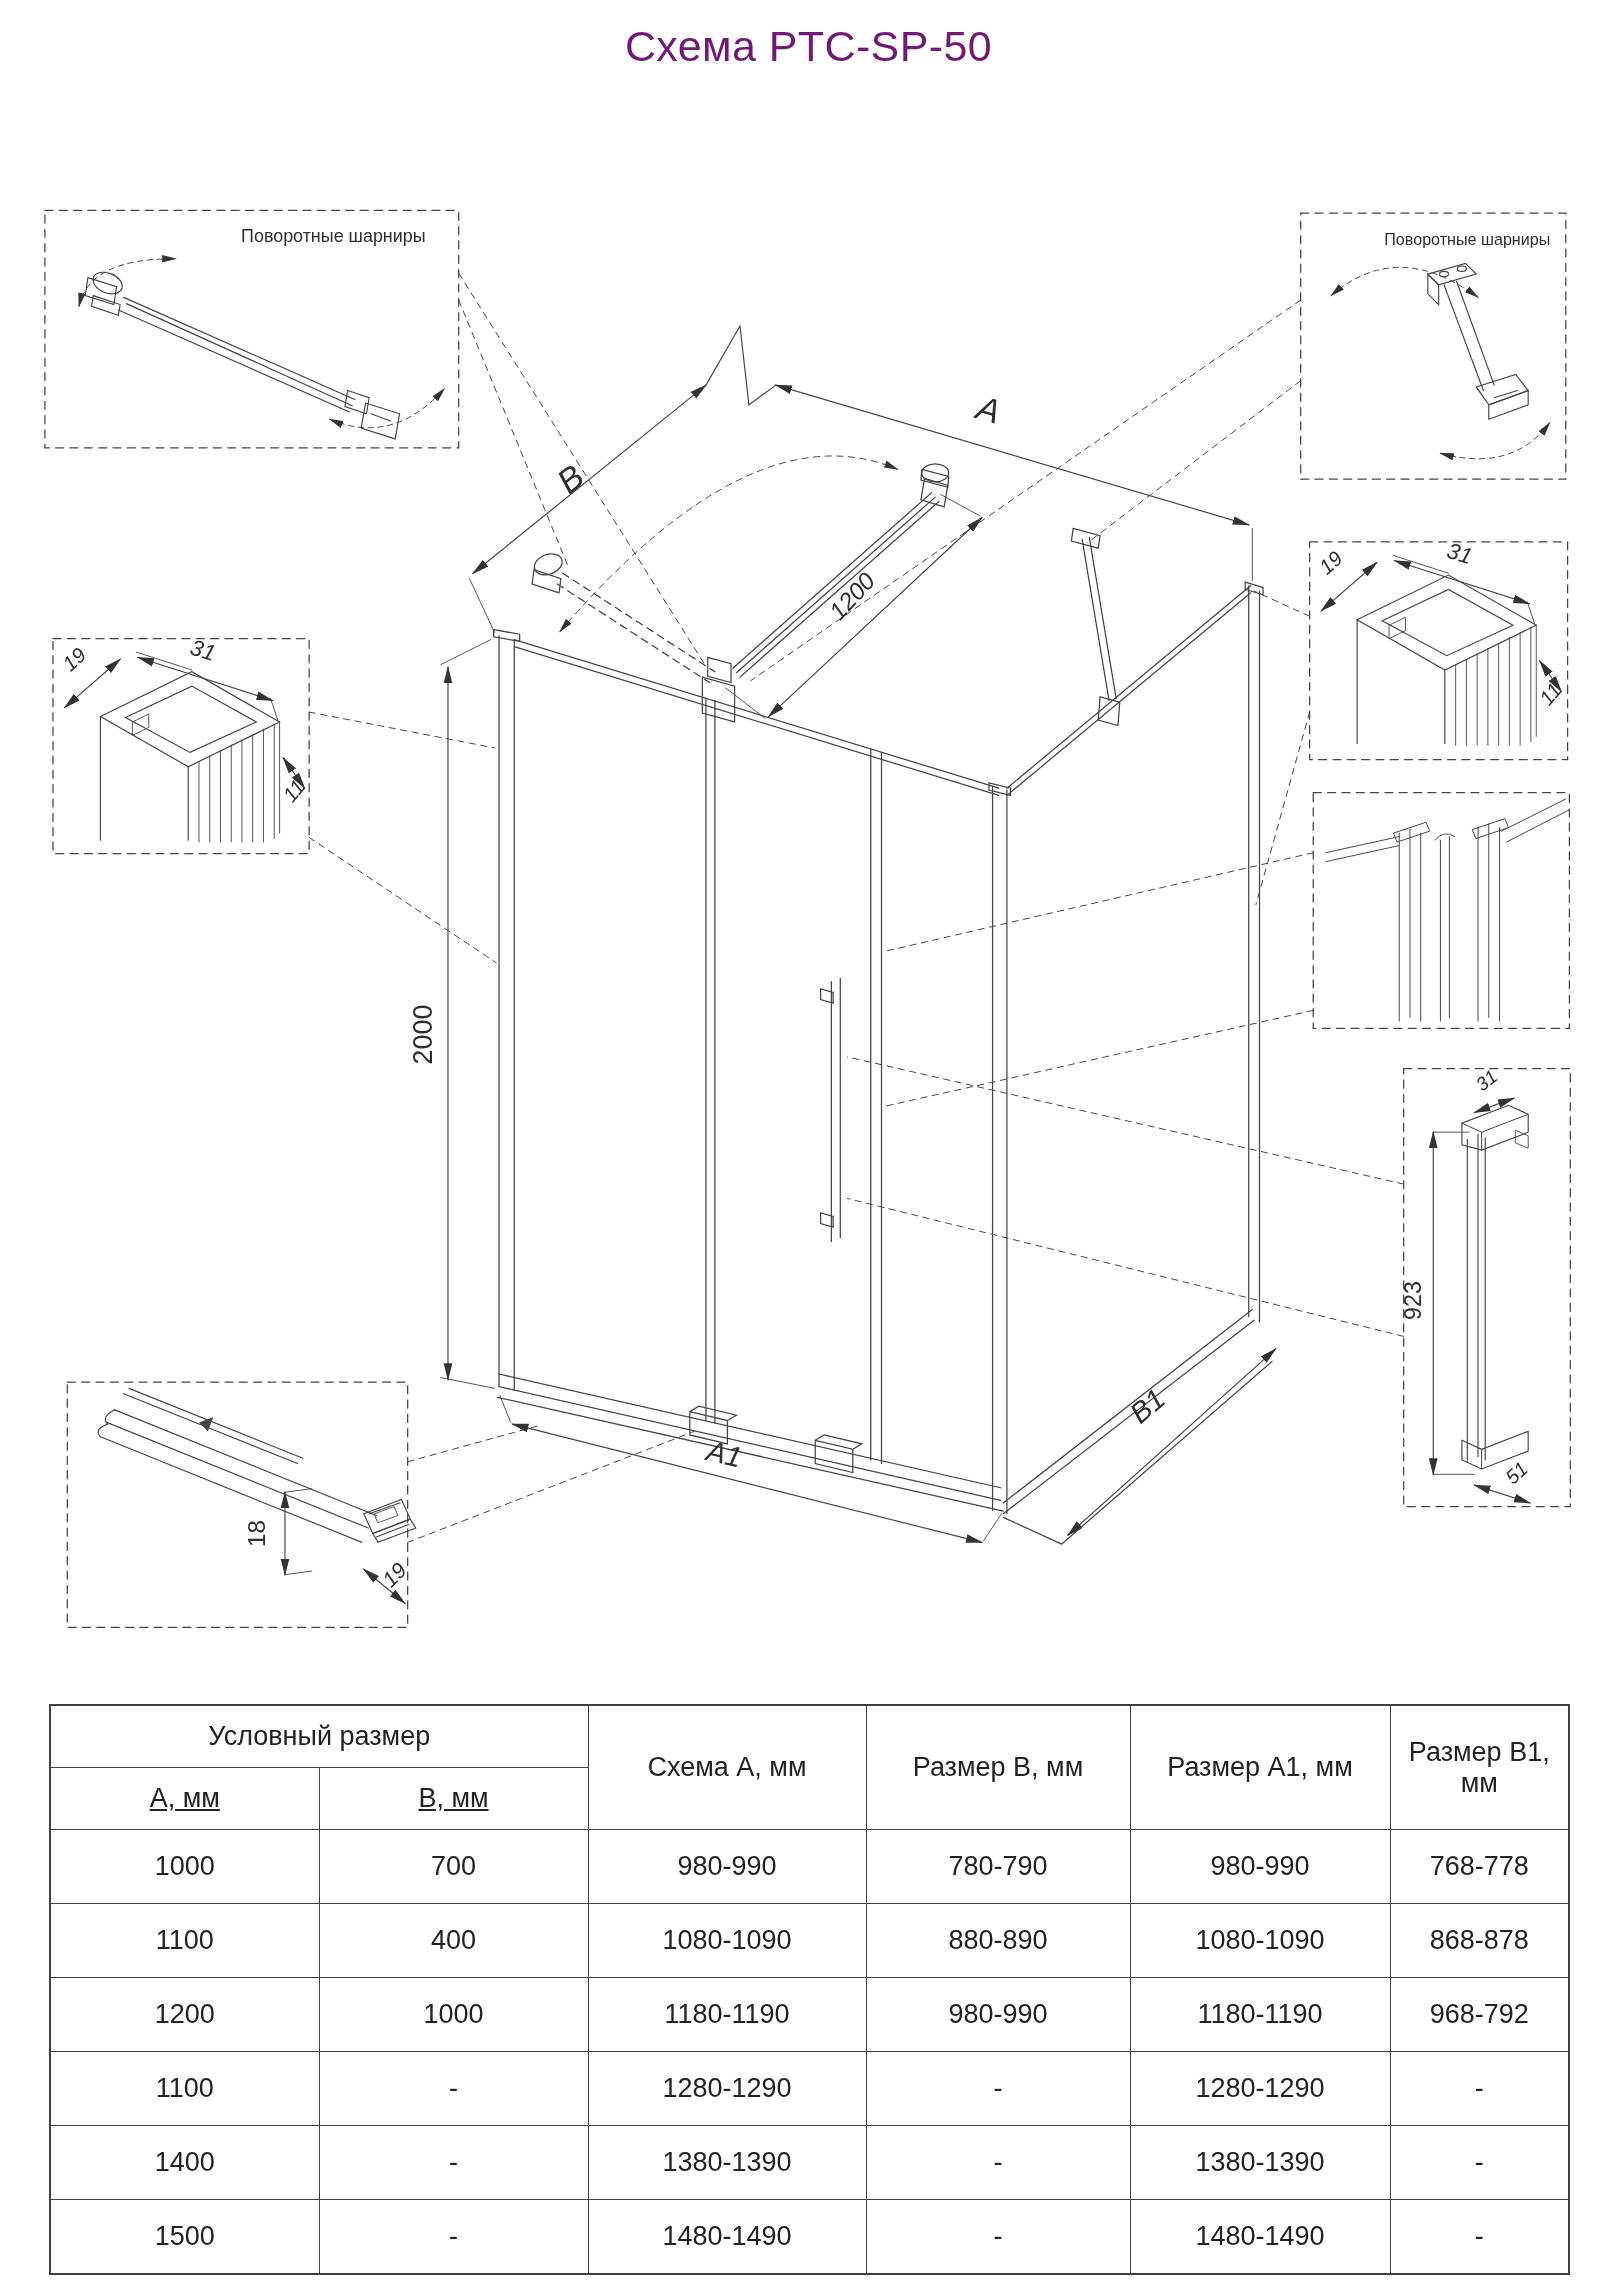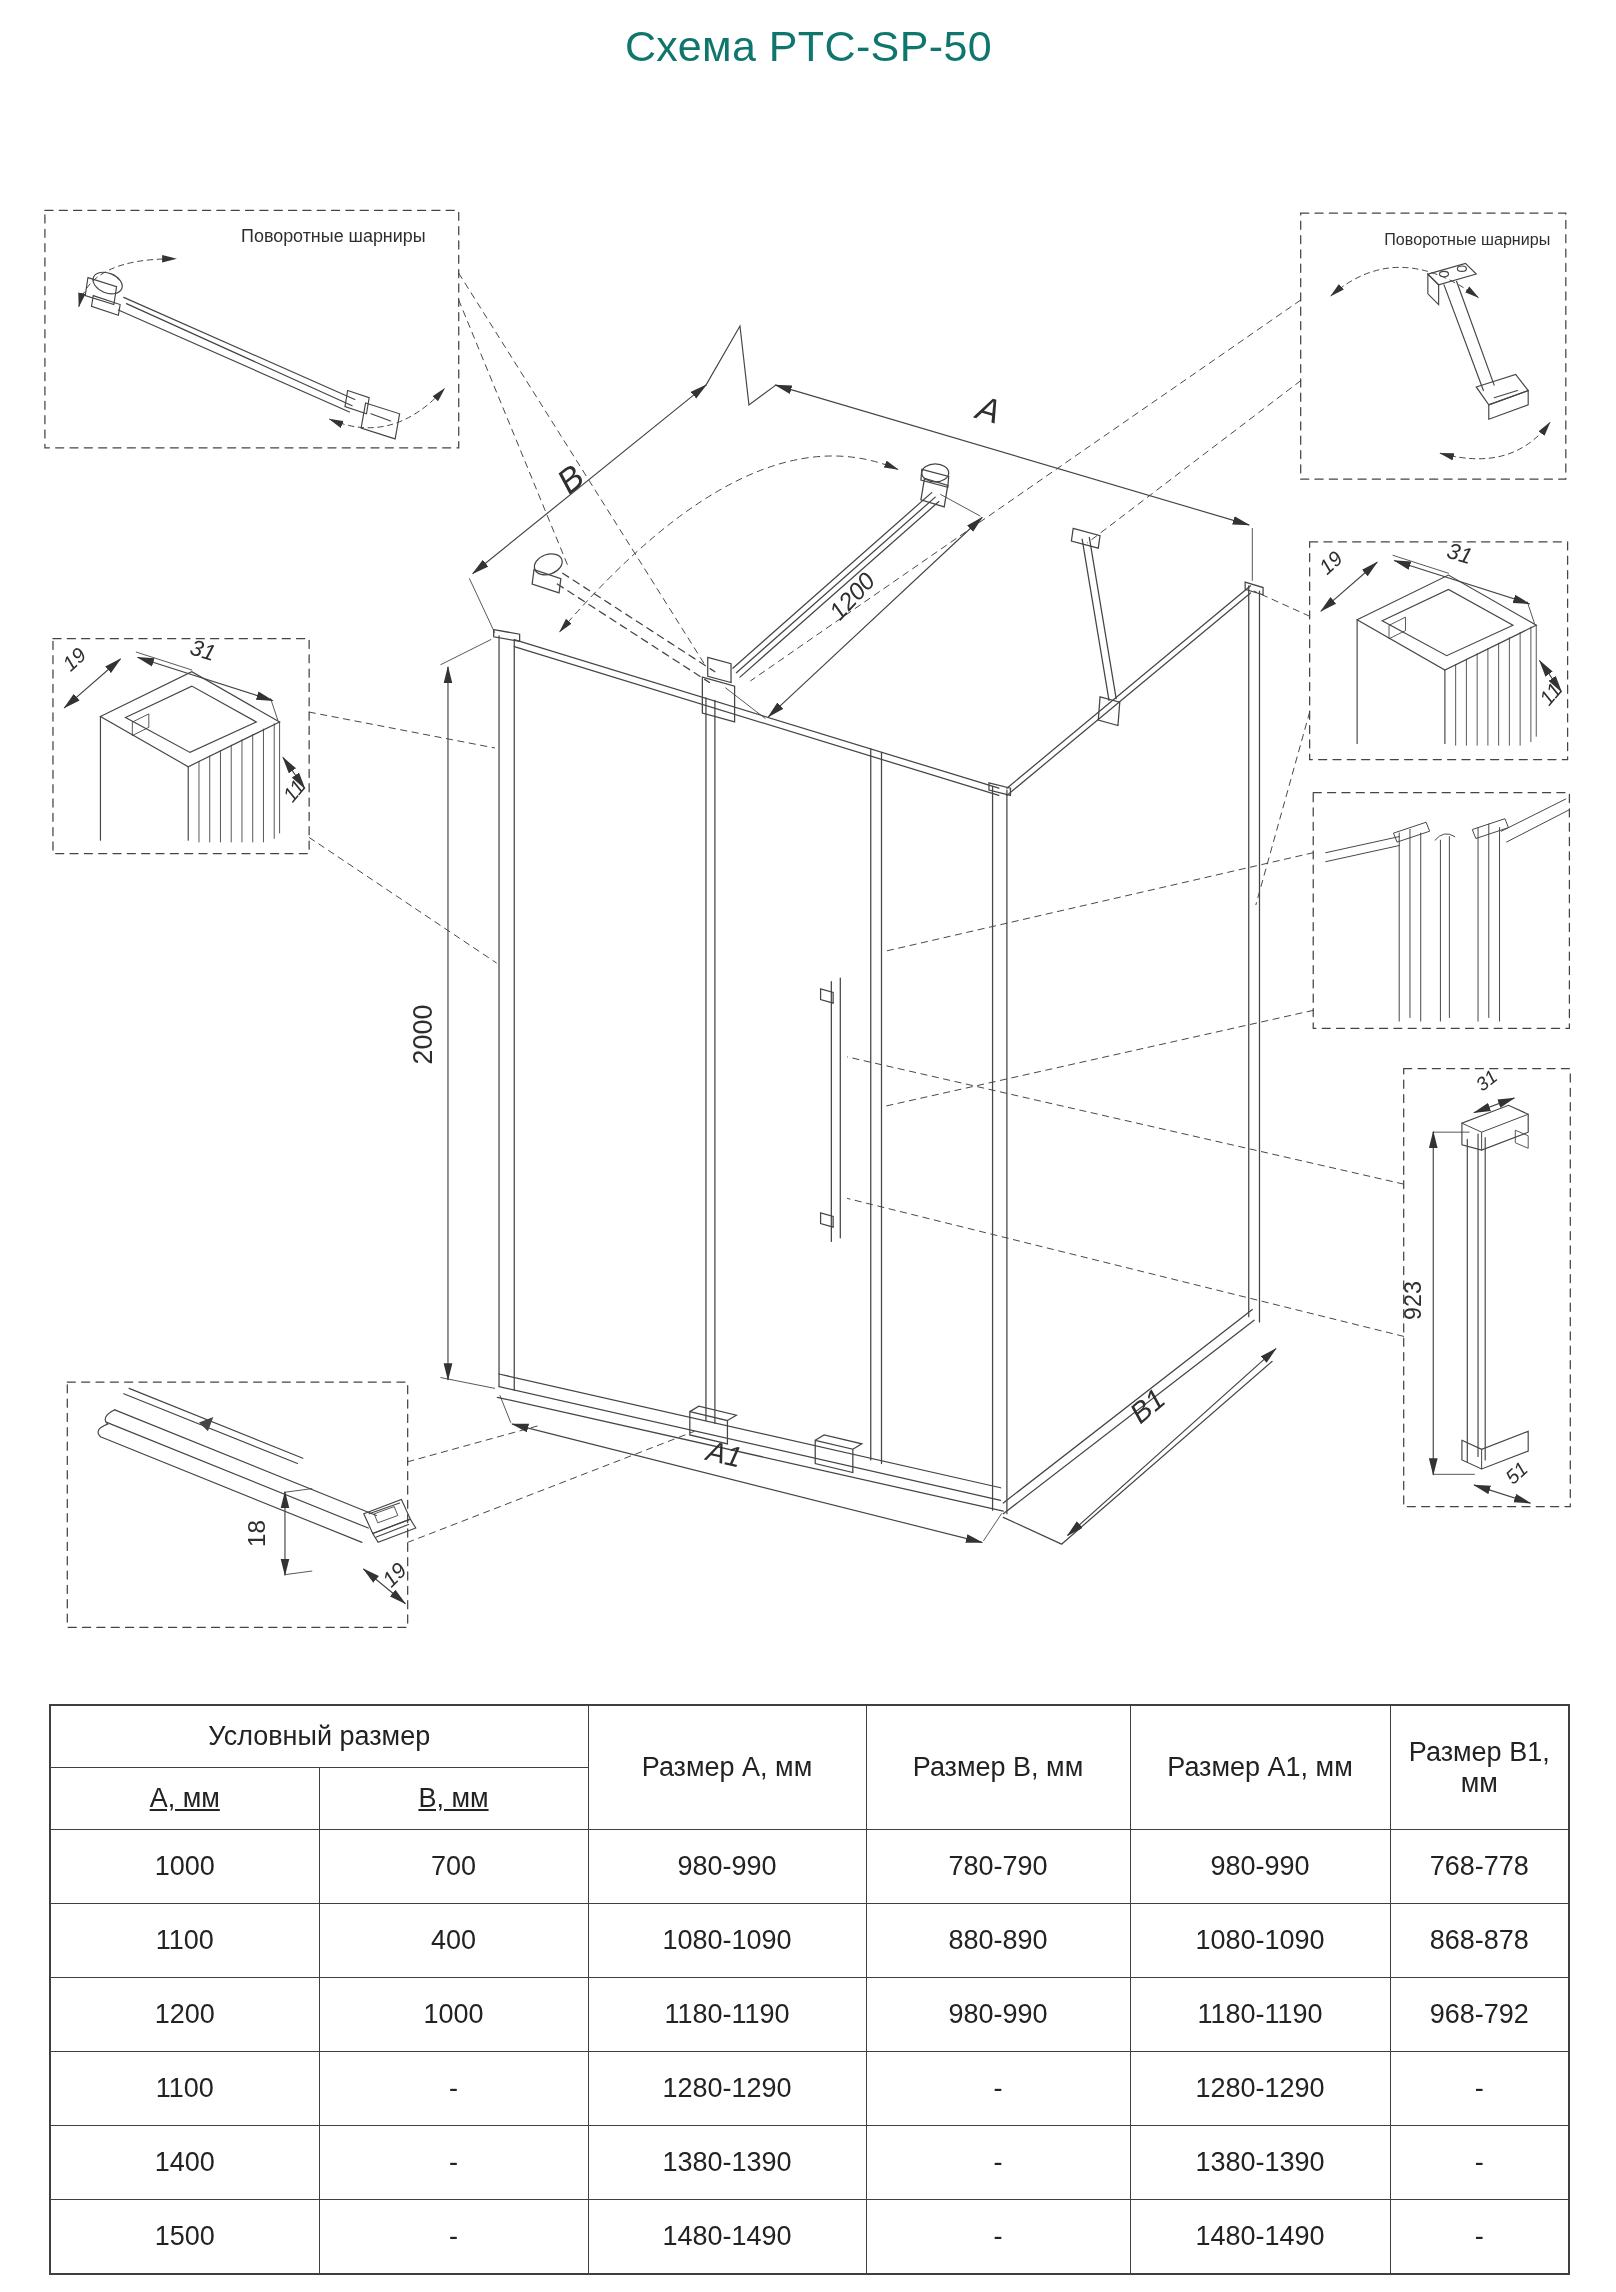--- a/index.html
+++ b/index.html
@@ -1,17 +1,17 @@
 <!DOCTYPE html>
 <html style="font-size:14.3px"><head>
 <meta charset="utf-8">
 <style>
   html,body{margin:0;padding:0;background:#ffffff;}
   body{width:1617px;height:2293px;position:relative;font-family:"Liberation Sans",sans-serif;overflow:hidden;}
-  .page-title{position:absolute;left:0;right:0;top:21.5px;text-align:center;font-size:43px;color:#0f766e;letter-spacing:0.4px;}
+  .page-title{position:absolute;left:0;right:0;top:21.5px;text-align:center;font-size:43px;color:#701a75;letter-spacing:0.4px;}
   svg.drawing{position:absolute;left:0;top:0;}
   svg text{fill:#2e2e2e;}
   .dim-it{font-style:italic;}
   table.sizes{position:absolute;left:49px;top:1704px;width:1518px;border-collapse:collapse;table-layout:fixed;background:#fff;border-radius:28px;}
   table.sizes th, table.sizes td{
     border:1.8px solid #3f3f3f;text-align:center;vertical-align:middle;
     font-size:27px;font-weight:400;color:#222;padding:0;
   }
   table.sizes{border:2.7px solid #3f3f3f;}
   tr.hrow1 th{height:61px;}
@@ -233,21 +233,21 @@
     <col style="width:269px">
       <col style="width:269px">
       <col style="width:278px">
     <col style="width:264px">
       <col style="width:260px">
       <col style="width:179px">
   </colgroup>
   <thead>
     <tr class="hrow1">
       <th colspan="2">Условный размер</th>
-      <th rowspan="2">Размер A, мм</th>
+      <th rowspan="2">Схема A, мм</th>
       <th rowspan="2">Размер B, мм</th>
       <th rowspan="2">Размер A1, мм</th>
       <th rowspan="2">Размер B1, мм</th>
     </tr>
     <tr class="hrow2">
       <th>A, мм</th>
       <th>B, мм</th>
     </tr>
   </thead>
   <tbody>

